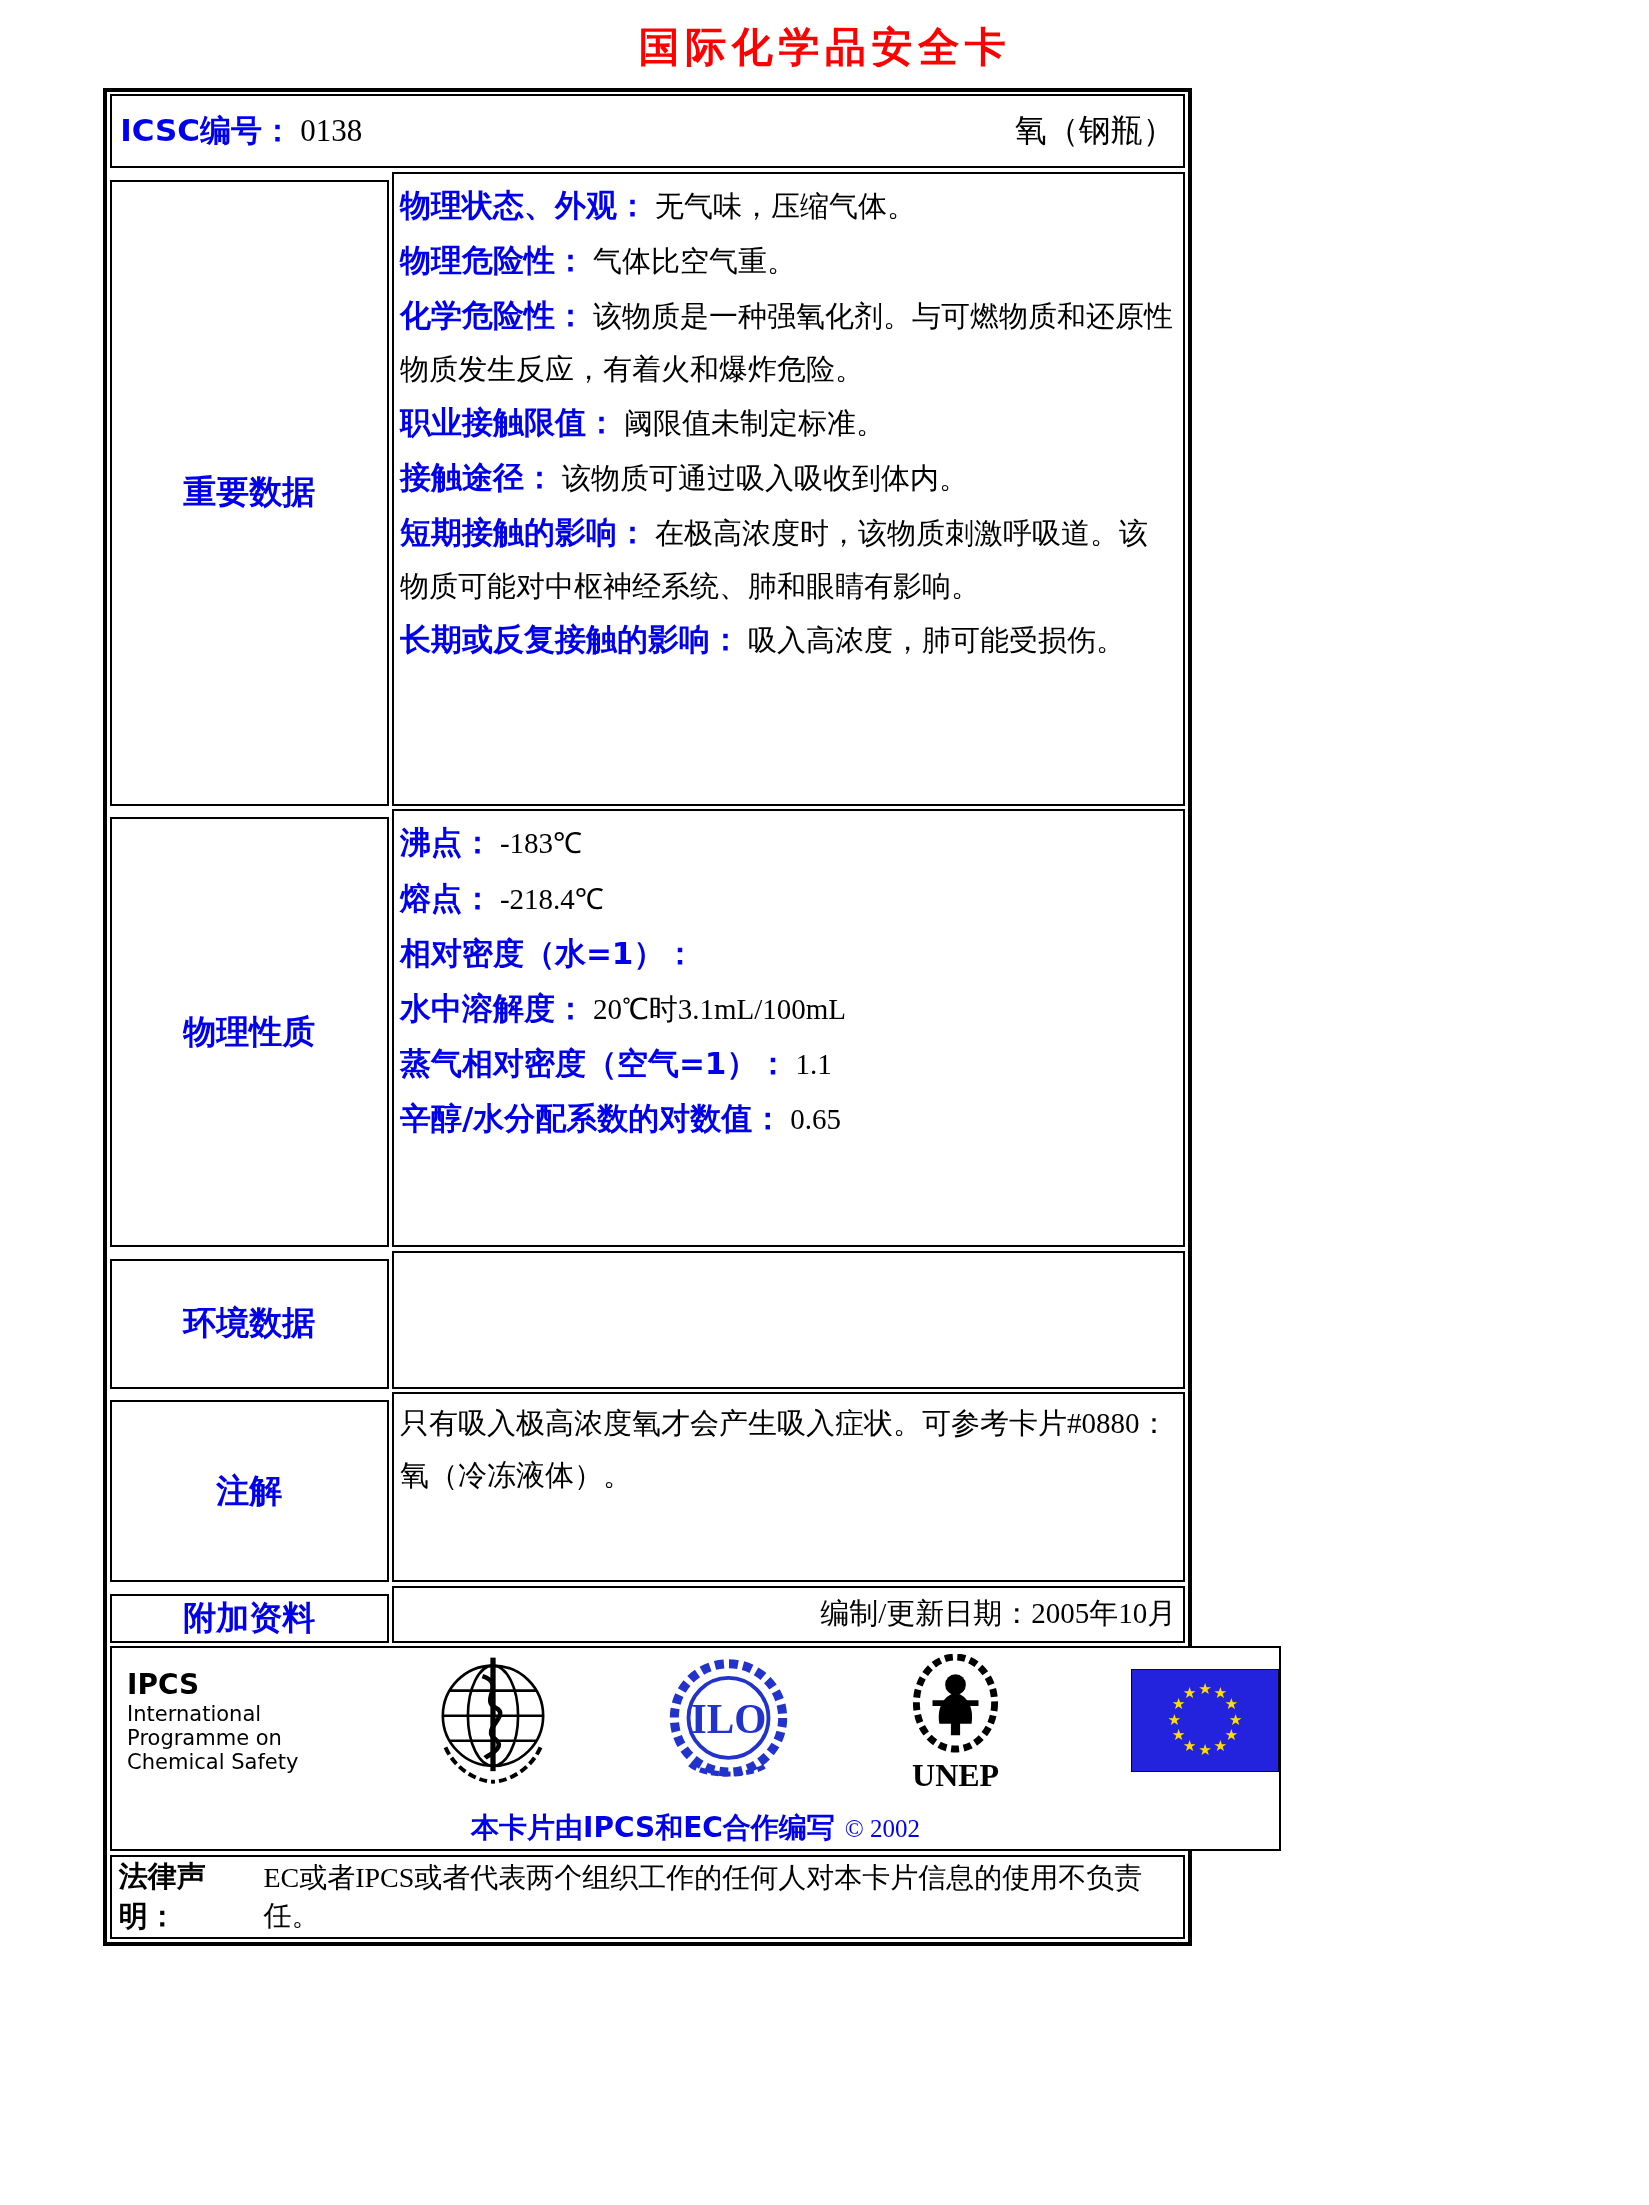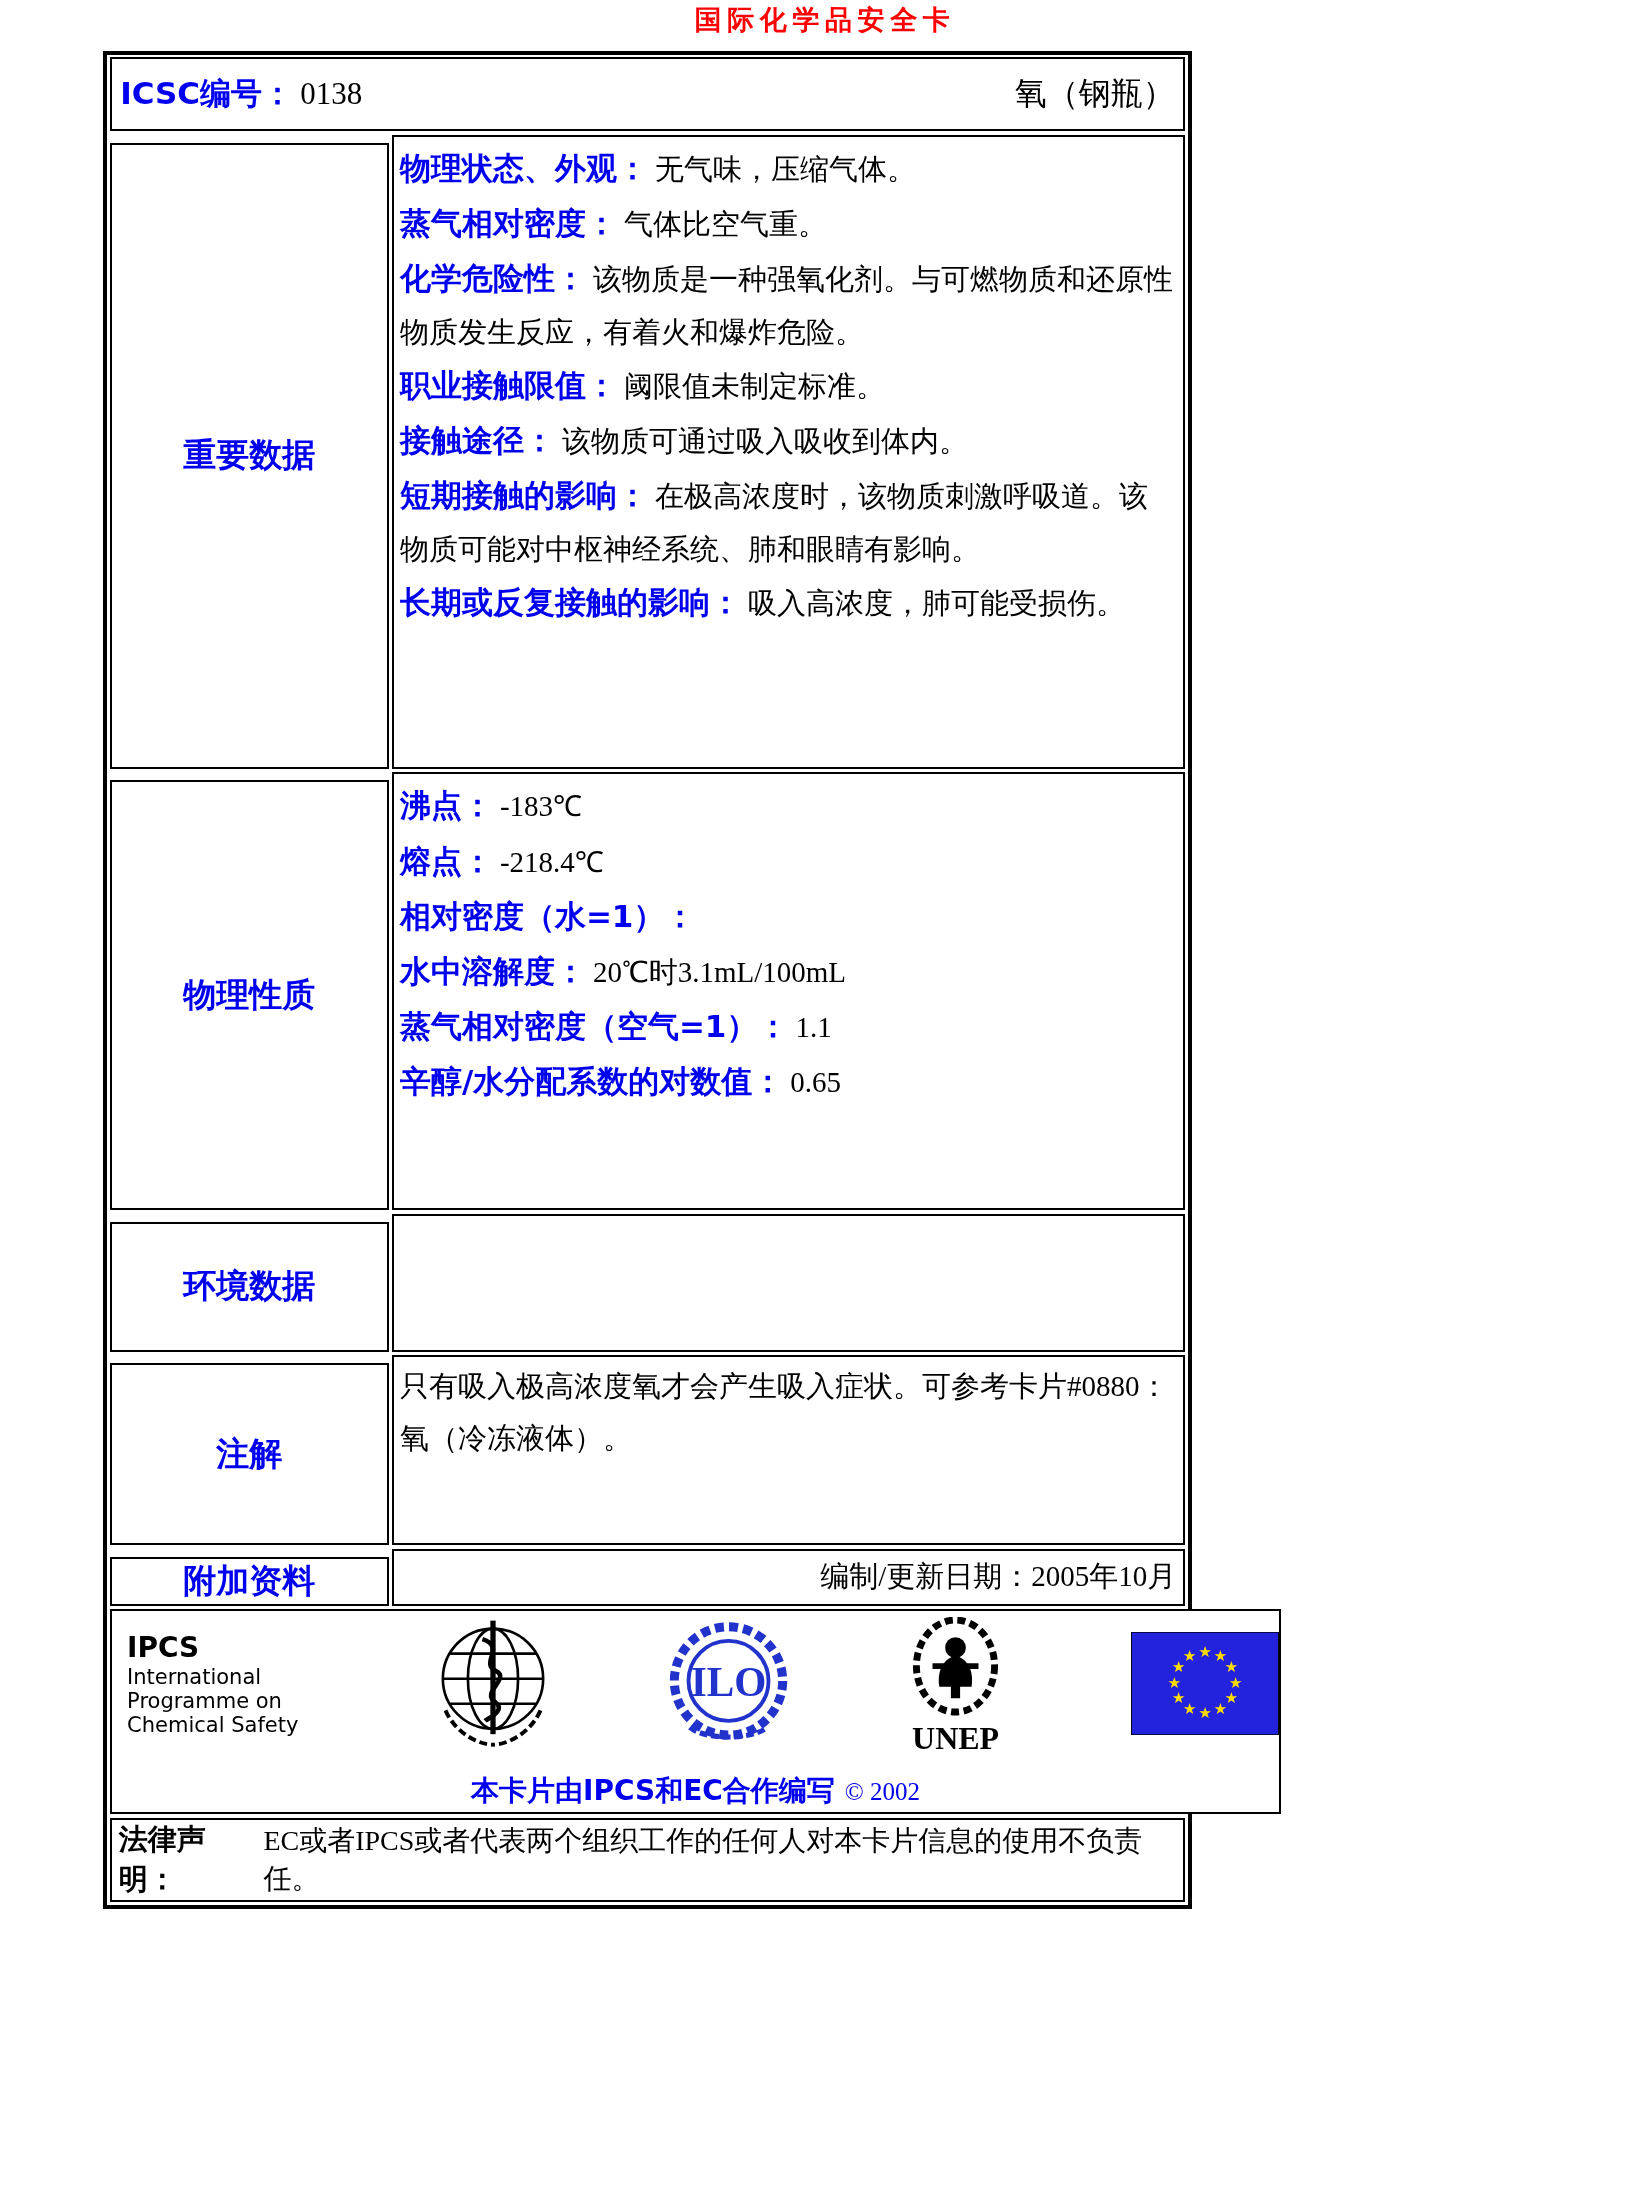--- a/index.html
+++ b/index.html
@@ -1,18 +1,18 @@
 <!DOCTYPE html>
 <html style="font-size:11px"><head>
 <meta charset="utf-8">
 <style>
   html,body{margin:0;padding:0;background:#ffffff;}
   body{width:1650px;height:2205px;position:relative;font-family:"Liberation Serif",serif;color:#000;}
-  .page-title{margin-top:2px;text-align:center;font-family:"DejaVu Sans",sans-serif;
-    font-weight:bold;font-size:27px;color:#ff0000;letter-spacing:5.6px;}
+  .page-title{margin-top:20px;text-align:center;font-family:"DejaVu Sans",sans-serif;
+    font-weight:bold;font-size:41px;color:#ff0000;letter-spacing:5.6px;}
   .card{box-sizing:border-box;margin:12.5px 0 0 103px;width:1089px;border:4.2px solid #000;
     padding:2.8px;display:flex;flex-direction:column;gap:3.5px;background:#fff;}
   .row{display:flex;gap:3.5px;}
   .cell{box-sizing:border-box;border:2.1px solid #000;background:#fff;}
   .label-cell{flex:0 0 279px;display:flex;align-items:center;justify-content:center;margin-top:8px;}
   .content-cell{flex:1;padding:4.2px 7px 1.4px 5.6px;font-size:29px;line-height:1.78;}
   .sec-label{color:#0000ee;font-weight:bold;font-size:33px;font-family:"DejaVu Sans",sans-serif;}
   .fld{color:#0000ee;font-weight:bold;font-size:31px;font-family:"DejaVu Sans",sans-serif;}
   .val{color:#000;margin-left:7px;}
   .line{display:block;}
@@ -63,21 +63,21 @@
       <span>氧（钢瓶）</span>
     </div>
   </div>
 
   <div class="row">
     <div class="cell label-cell">
       <span class="sec-label">重要数据</span>
     </div>
     <div class="cell content-cell h-important">
       <span class="line"><span class="fld">物理状态、外观：</span><span class="val">无气味，压缩气体。</span></span>
-      <span class="line"><span class="fld">蒸气相对密度：</span><span class="val">气体比空气重。</span></span>
+      <span class="line"><span class="fld">物理危险性：</span><span class="val">气体比空气重。</span></span>
       <span class="line"><span class="fld">化学危险性：</span><span class="val">该物质是一种强氧化剂。与可燃物质和还原性物质发生反应，有着火和爆炸危险。</span></span>
       <span class="line"><span class="fld">职业接触限值：</span><span class="val">阈限值未制定标准。</span></span>
       <span class="line"><span class="fld">接触途径：</span><span class="val">该物质可通过吸入吸收到体内。</span></span>
       <span class="line"><span class="fld">短期接触的影响：</span><span class="val">在极高浓度时，该物质刺激呼吸道。该物质可能对中枢神经系统、肺和眼睛有影响。</span></span>
       <span class="line"><span class="fld">长期或反复接触的影响：</span><span class="val">吸入高浓度，肺可能受损伤。</span></span>
     </div>
   </div>
 
   <div class="row">
     <div class="cell label-cell">

